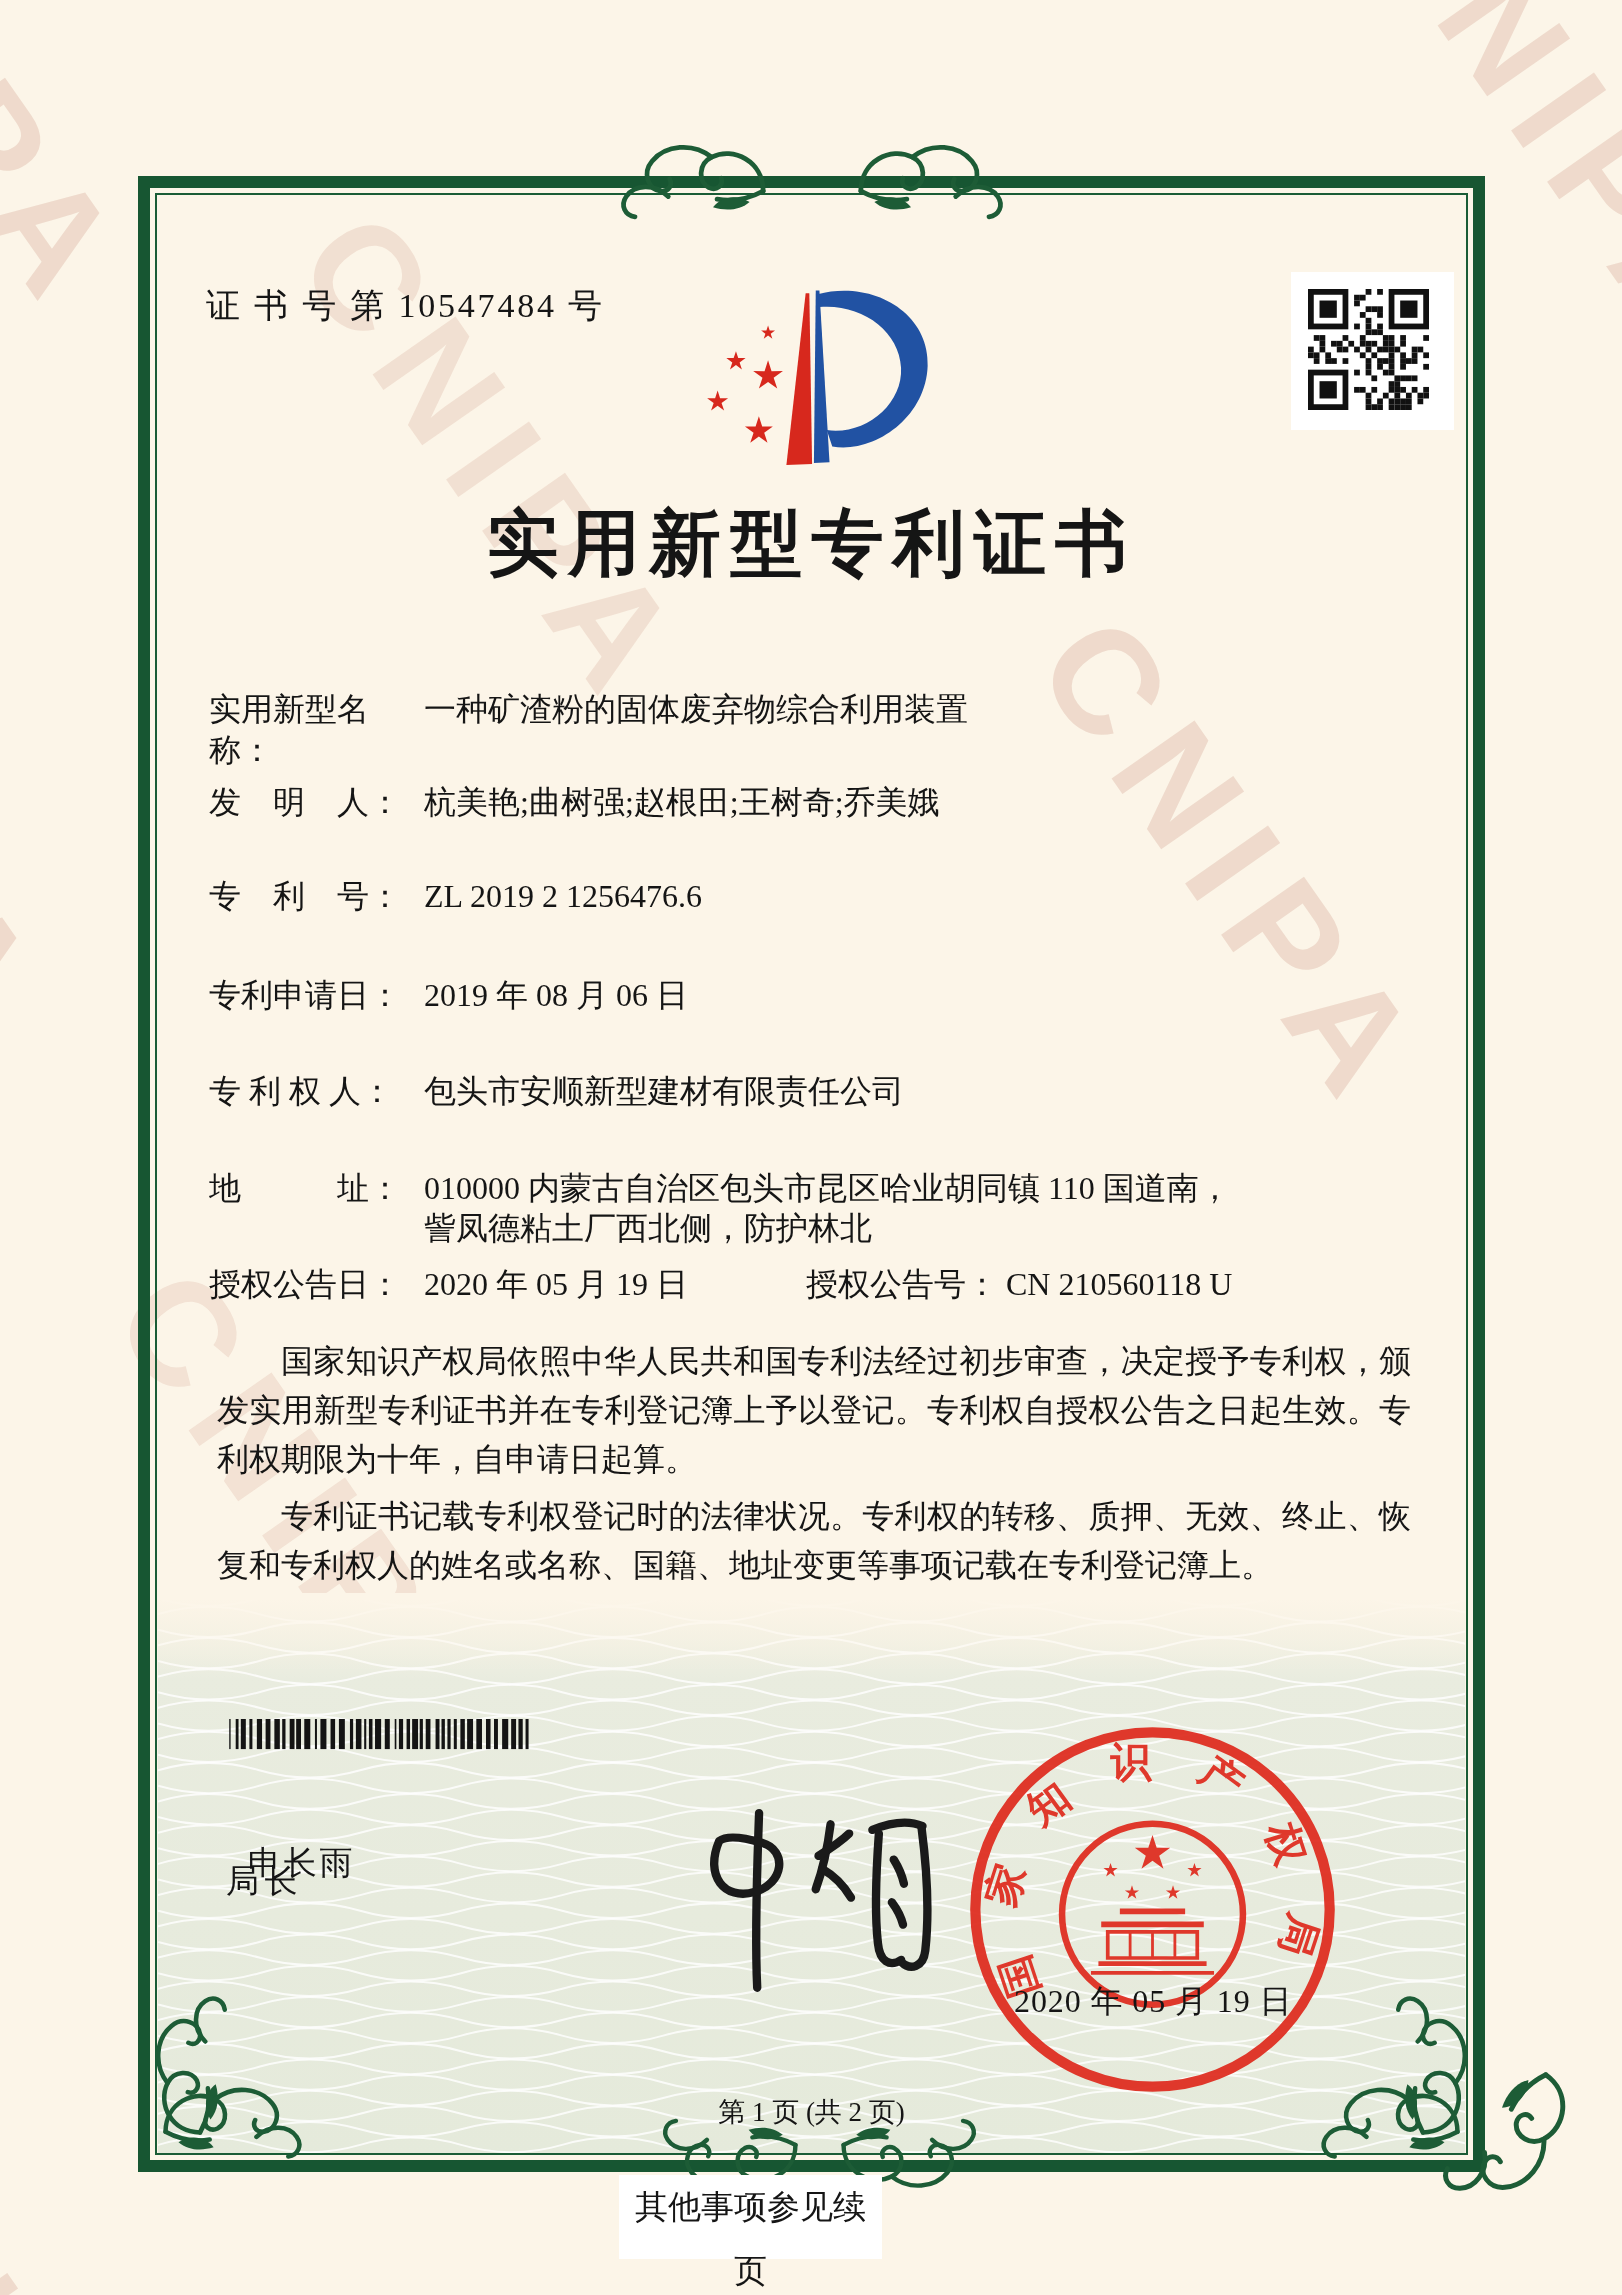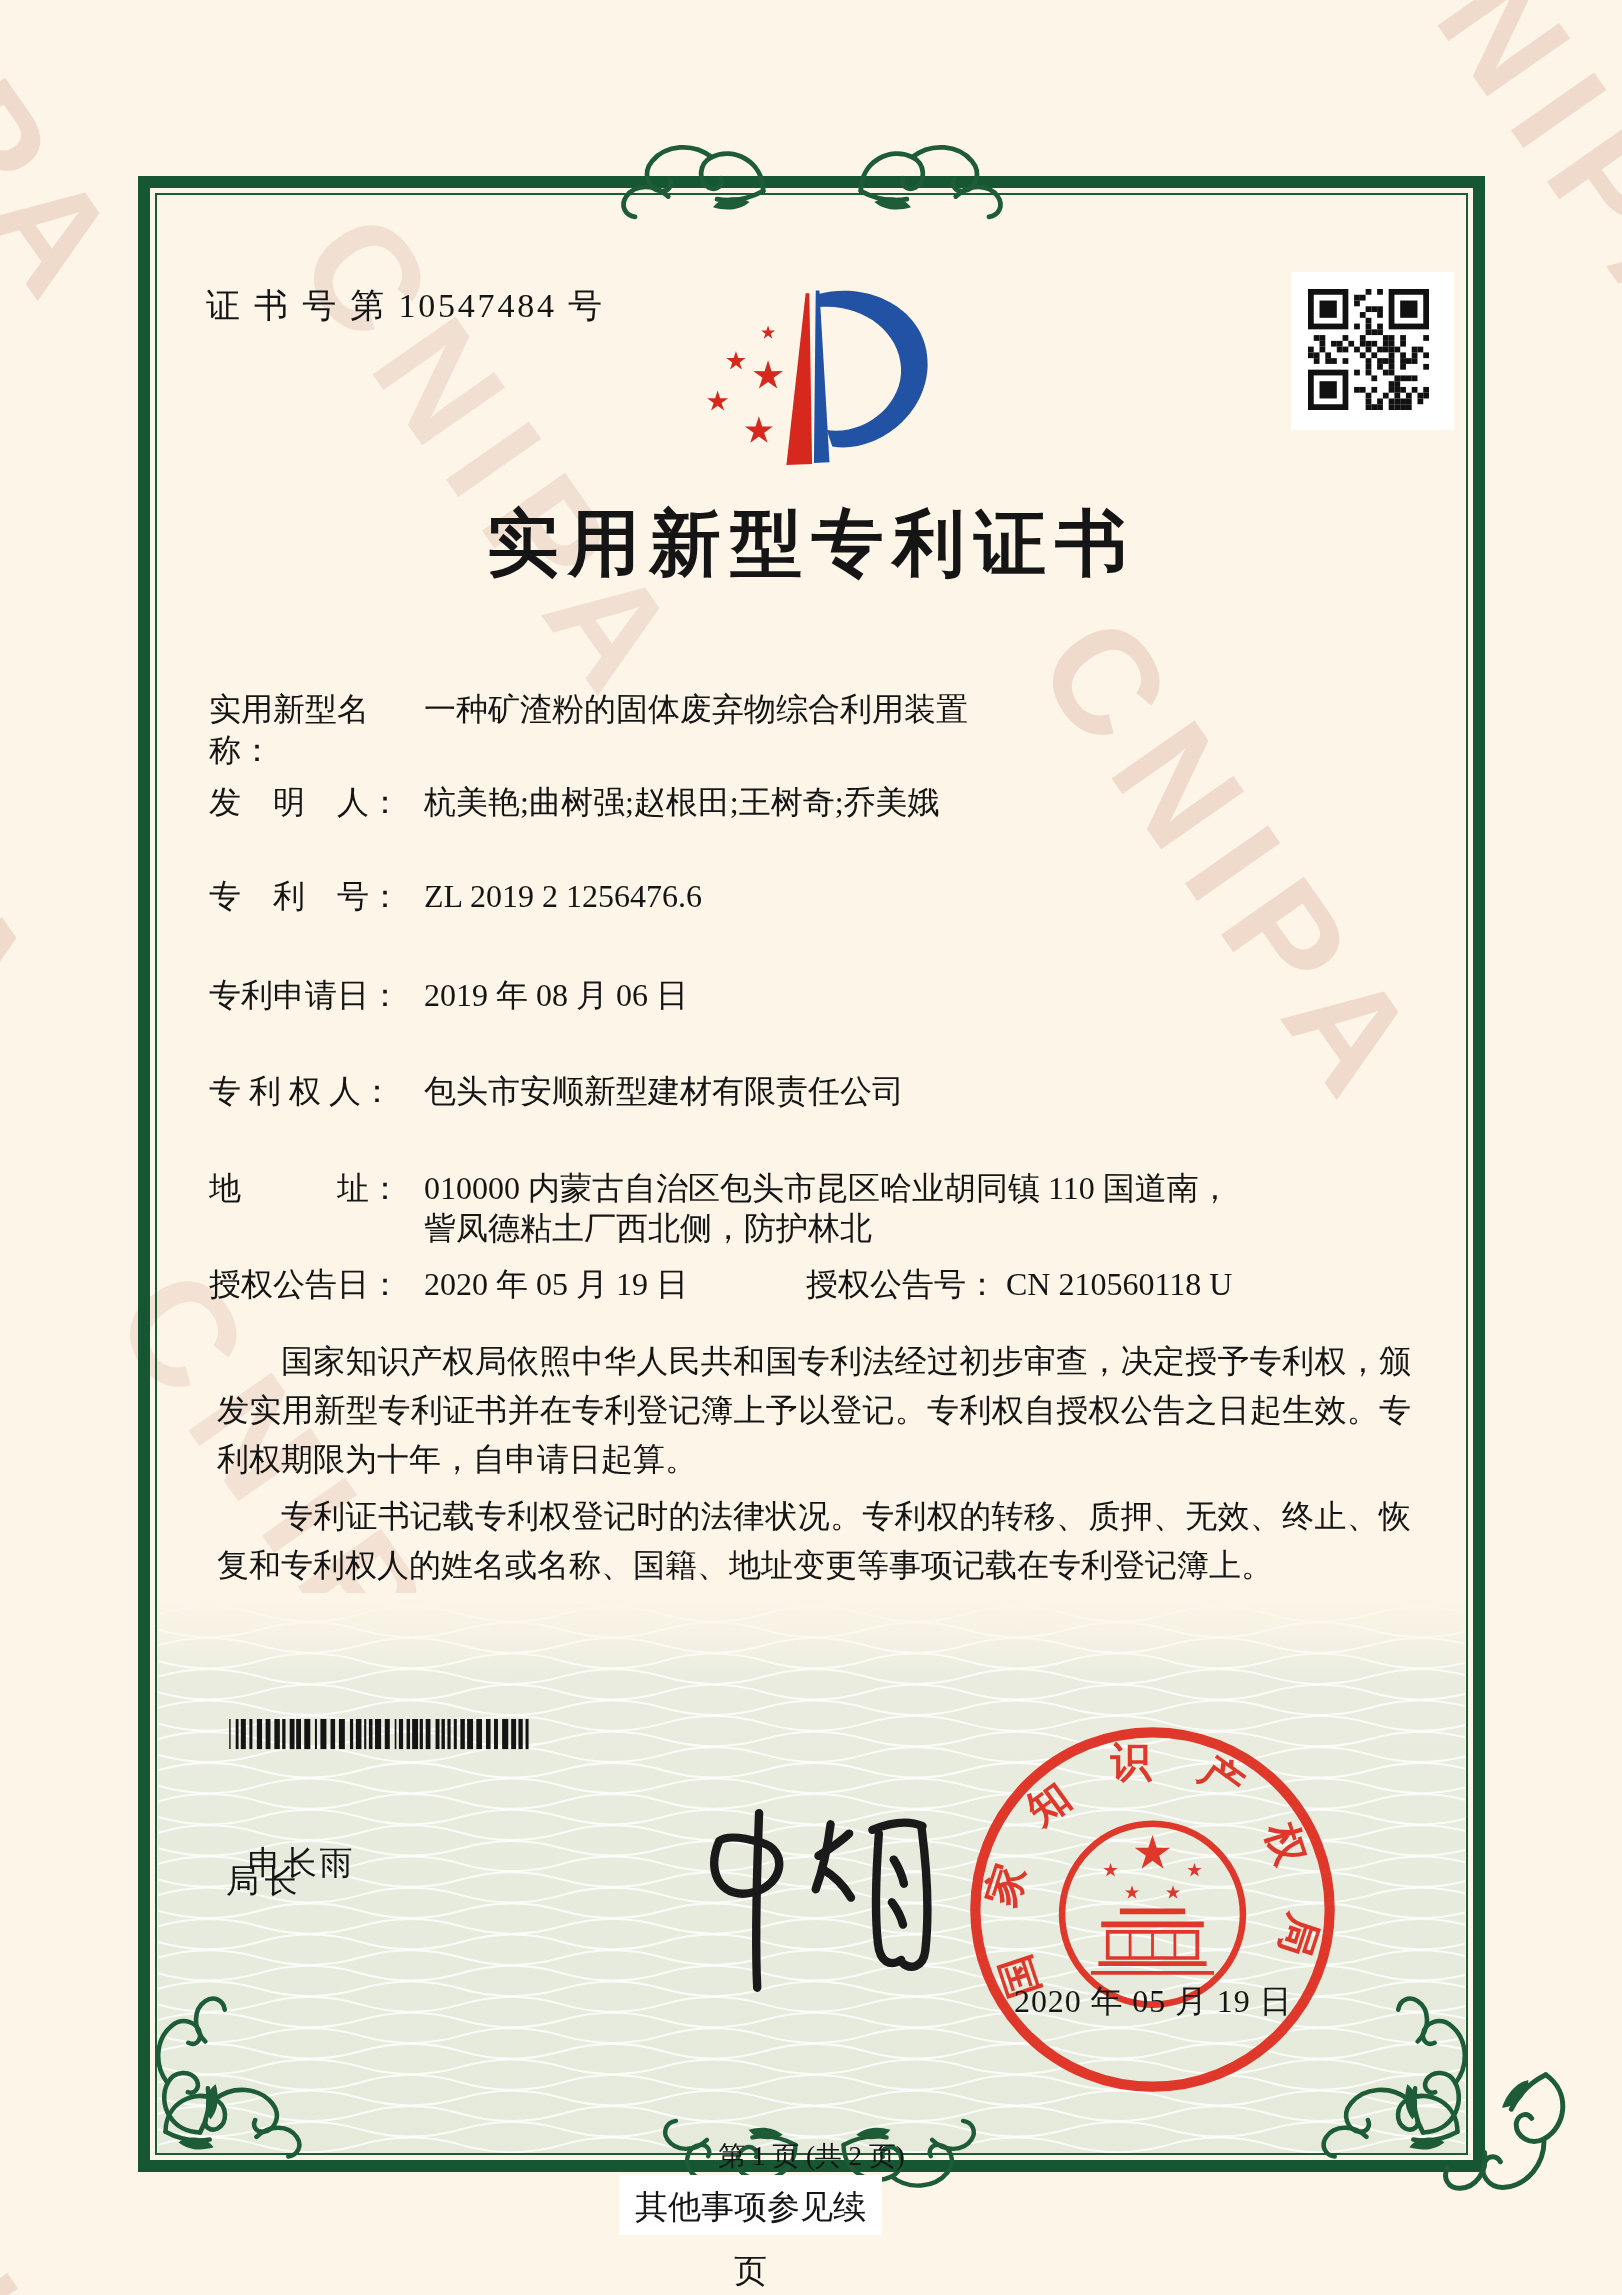--- a/index.html
+++ b/index.html
@@ -36,22 +36,22 @@
   .addr2{display:block;}
   
   .legal{position:absolute;left:209px;top:1329px;width:1210px;z-index:5;}
   .legal p{margin:8px;text-indent:2em;font-size:32px;line-height:49px;text-align:justify;}
   
   .director,.dname{position:absolute;left:226px;z-index:6;
         font-family:"Liberation Sans","DejaVu Sans",sans-serif;font-size:33px;}
   .director{top:1859px;letter-spacing:5.5px;text-align:center;}
   .dname{top:1841px;letter-spacing:2.8px;margin-left:22px;}
   .sealdate{position:absolute;left:1014px;top:1980px;font-size:32px;letter-spacing:0.9px;z-index:8;}
-  .pageinfo{position:absolute;left:0;right:0;top:2094px;text-align:center;font-size:27px;z-index:6;margin-top:44px;}
-  .contbox{position:absolute;left:619px;top:2175px;width:263px;height:60px;background:#ffffff;
+  .pageinfo{position:absolute;left:0;right:0;top:2094px;text-align:center;font-size:27px;z-index:6;}
+  .contbox{position:absolute;left:619px;top:2175px;width:263px;height:84px;background:#ffffff;
            text-align:center;line-height:64px;font-size:33px;z-index:6;}
   .flipY{transform:scaleY(-1);}
   .flipX{transform:scaleX(-1);}
 </style>
 </head>
 <body>
 
 <div id="page">
 
   <svg style="position:absolute;width:0;height:0" aria-hidden="true">

